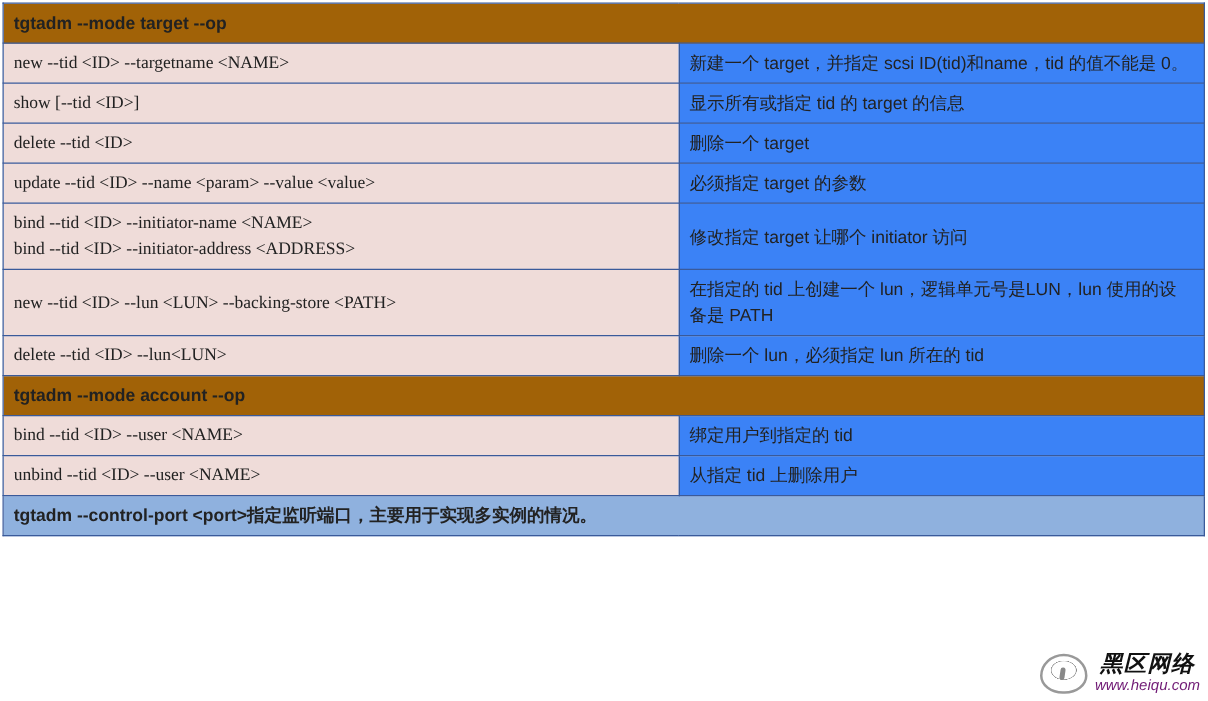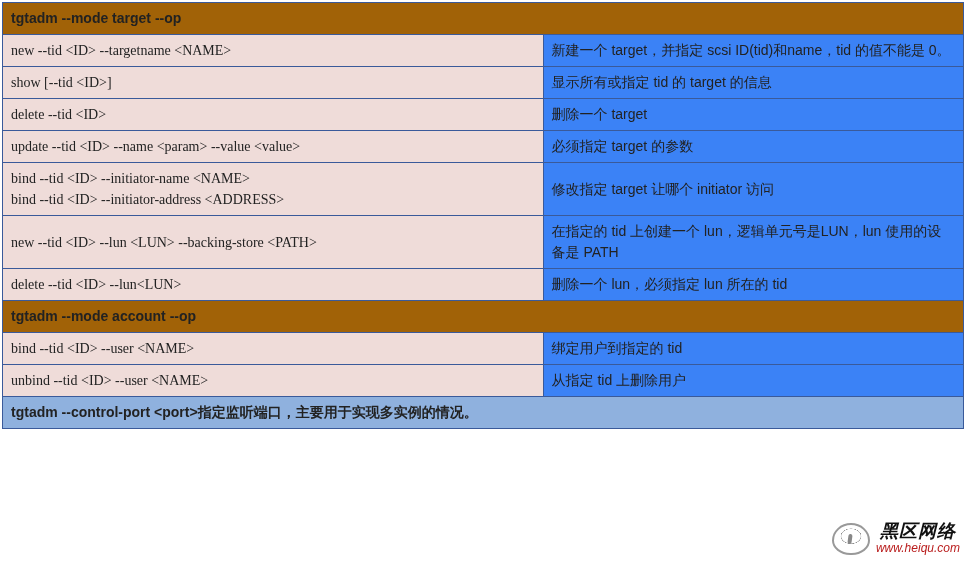--- a/index.html
+++ b/index.html
@@ -86,21 +86,21 @@
   .watermark .t1 {
     font-weight: 800;
     font-size: 18px;
     font-style: italic;
     font-family: "Microsoft YaHei", Arial, sans-serif;
     letter-spacing: 1px;
   }
   .watermark .t2 {
     font-size: 12px;
     font-family: Arial, Helvetica, sans-serif;
-    color: #b91c1c;
+    color: #701a75;
     font-style: italic;
   }
 </style>
 </head>
 <body>
 
 <table>
   <colgroup>
       <col class="left">
       <col class="right">

